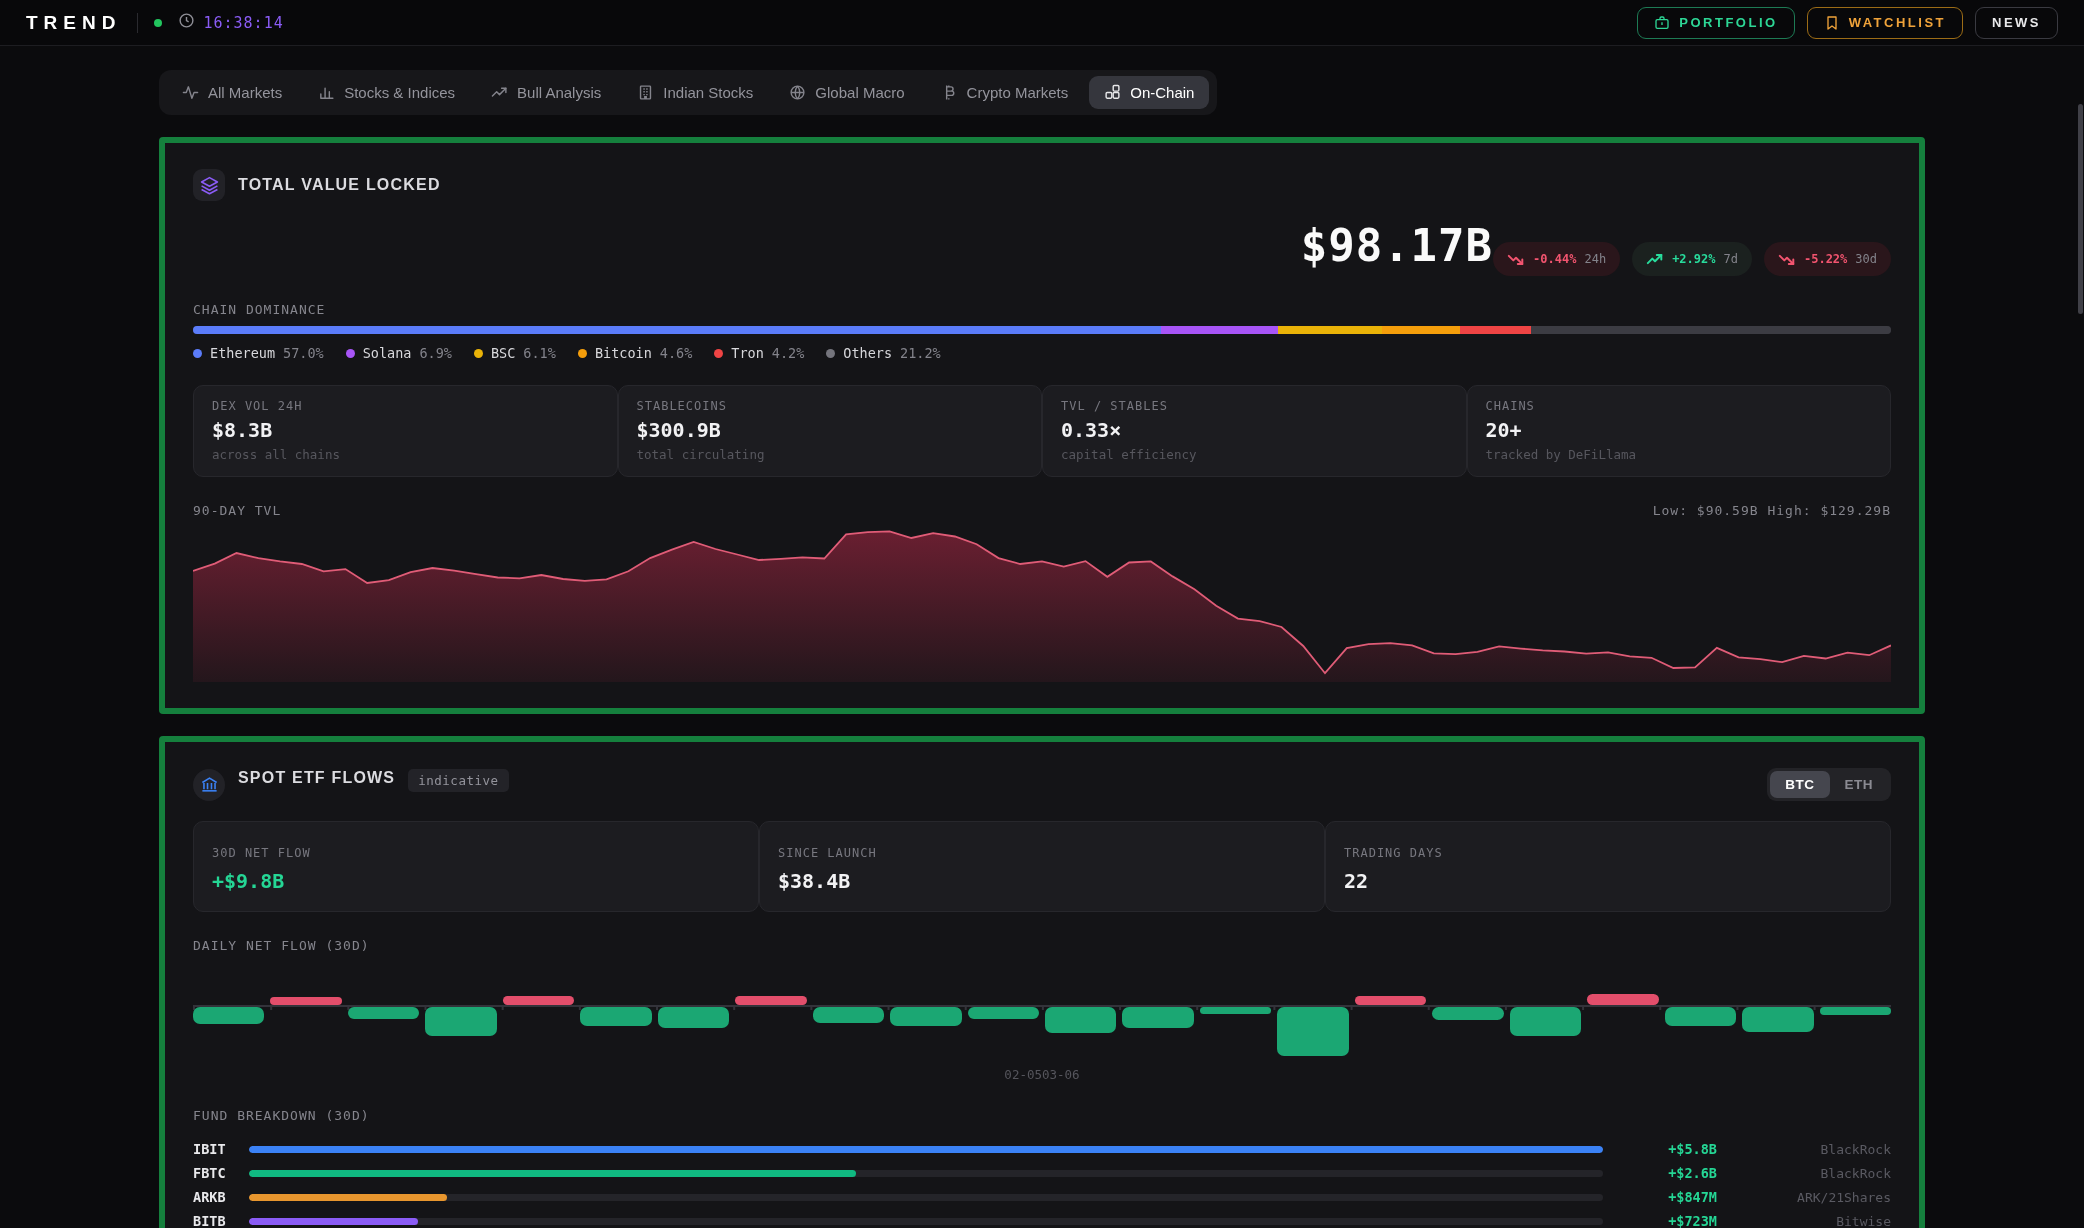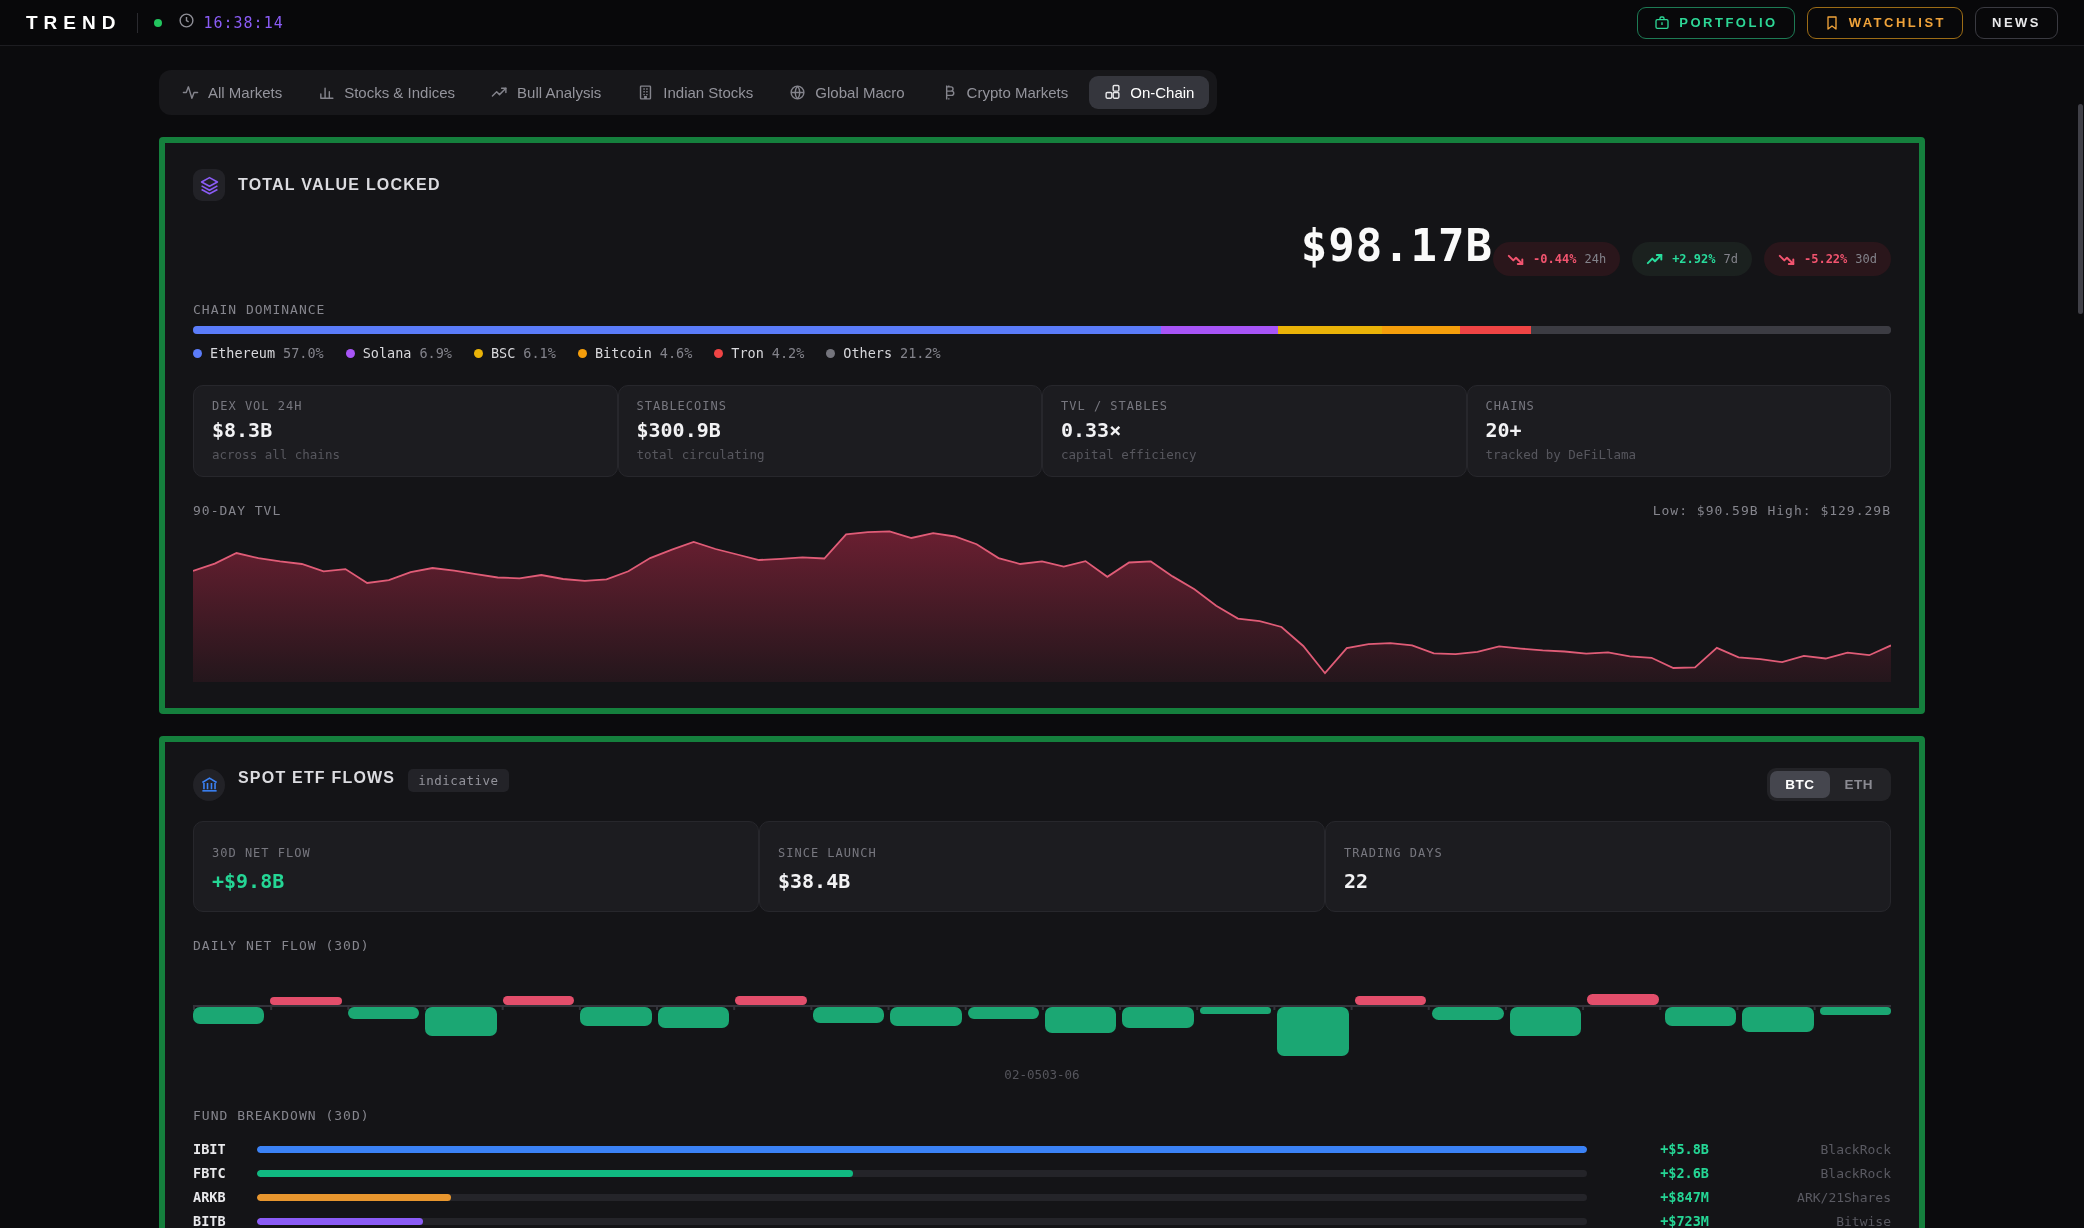--- a/index.html
+++ b/index.html
@@ -124,21 +124,21 @@
     background-size:calc(100% / 22) 5px;
   }
   .flow-cols { position:absolute; inset:0; display:flex; gap:6px; }
   .flow-col { flex:1; position:relative; }
   .flow-bar-pos { position:absolute; left:0; right:0; top:40px; background:#1ba773; border-radius:7px; }
   .flow-bar-neg { position:absolute; left:0; right:0; background:#e34e6b; border-radius:6px; }
   .flow-dates { display:flex; justify-content:center; margin-top:8px; }
   .flow-date { font-family:"DejaVu Sans Mono", monospace; font-size:12.5px; color:#55555c; }
 
   .funds { margin-top:14px; }
-  .fund-row { display:flex; align-items:center; height:24px; gap:12px; }
+  .fund-row { display:flex; align-items:center; height:24px; gap:4px; }
   .fund-ticker { width:52px; font-family:"DejaVu Sans Mono", monospace; font-size:13.5px; font-weight:bold; color:#e9e9ec; }
   .fund-track { flex:1; height:7px; border-radius:4px; background:#242429; overflow:hidden; }
   .fund-fill { height:7px; border-radius:4px; }
   .fund-val { width:110px; text-align:right; font-family:"DejaVu Sans Mono", monospace; font-size:13.5px; font-weight:bold; color:#25d695; }
   .fund-issuer { width:170px; text-align:right; font-family:"DejaVu Sans Mono", monospace; font-size:13px; color:#5a5a62; }
 
   .scroll-thumb { position:fixed; right:1px; top:104px; width:5px; height:210px; background:#404047; border-radius:3px; }
 </style>
 </head>
 <body>

